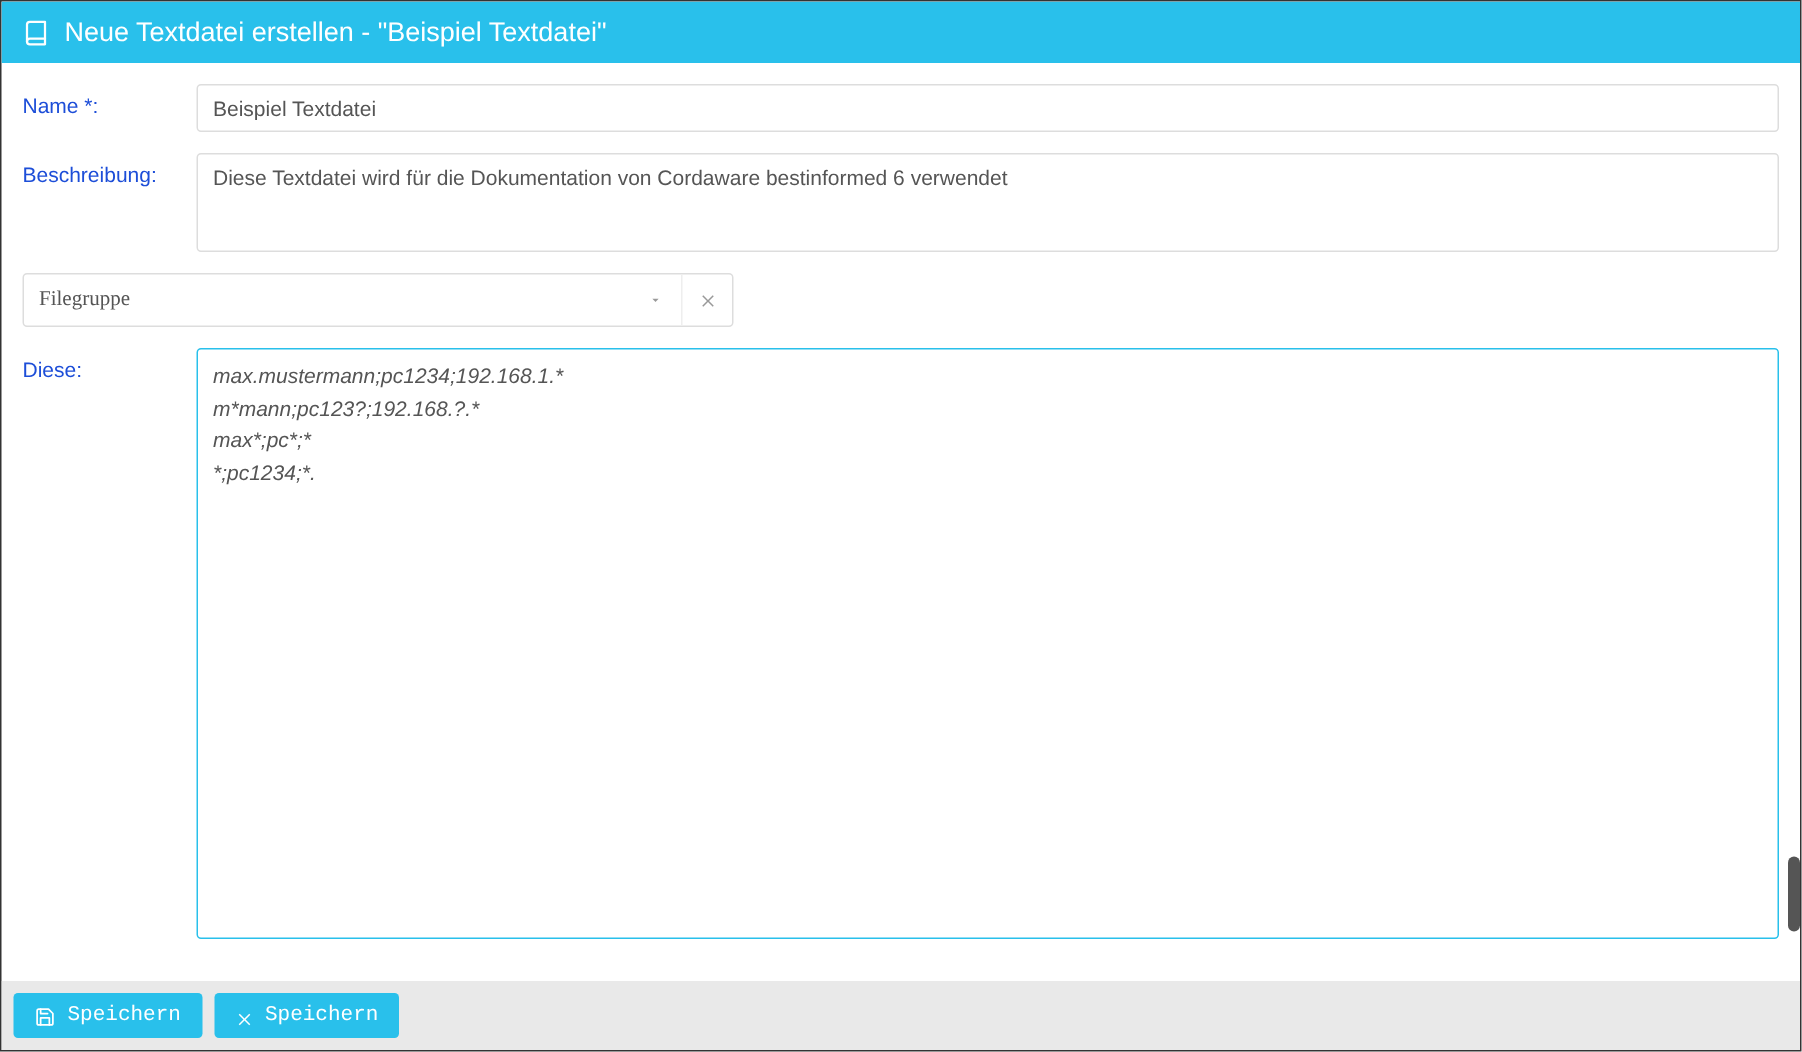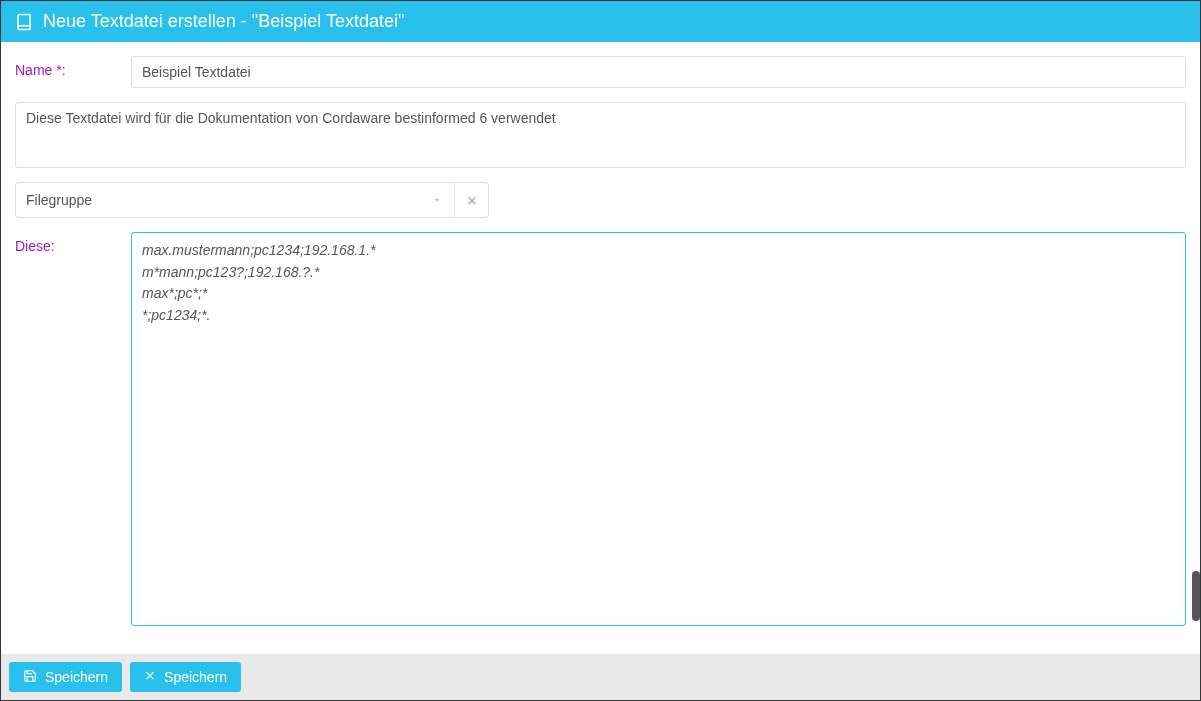--- a/index.html
+++ b/index.html
@@ -45,21 +45,21 @@
       margin-bottom: 14px;
     }
     .form-row.grow {
       flex: 1;
       overflow: hidden;
     }
     .label-col {
       width: 116px;
       flex-shrink: 0;
       padding-top: 6px;
-      color: #a21caf;
+      color: #1d4ed8;
     }
     .field-col {
       flex: 1;
       display: flex;
       flex-direction: column;
       justify-content: flex-end;
     }
     .text-input {
       width: 100%;
       border: 1px solid #ddd;
@@ -87,20 +87,21 @@
       align-items: center;
       border: 1px solid #ddd;
       border-radius: 3px;
       width: 474px;
       height: 36px;
     }
     .select-value {
       flex: 1;
       padding: 0 10px;
       color: #555;
+      font-family: Liberation Serif, serif;
     }
     .select-icon {
       width: 34px;
       height: 100%;
       display: flex;
       align-items: center;
       justify-content: center;
       color: #999;
       cursor: pointer;
     }
@@ -122,24 +123,24 @@
       flex-shrink: 0;
     }
     .btn {
       background: #29c0eb;
       color: #fff;
       border: none;
       border-radius: 3px;
       padding: 7px 14px;
       font-size: 14px;
       display: flex;
-      align-items: flex-start;
+      align-items: flex-end;
       gap: 8px;
       cursor: pointer;
-      font-family: Liberation Sans, sans-serif;
+      font-family: Liberation Mono, monospace;
     }
     .btn .icon {
       display: inline-flex;
     }
     .scroll-indicator {
       position: absolute;
       right: 0;
       top: 570px;
       width: 8px;
       height: 50px;
@@ -163,20 +164,21 @@
 <div class="form-area">
 
   <div class="form-row">
     <div class="label-col">Name *:</div>
     <div class="field-col">
       <input type="text" class="text-input" value="Beispiel Textdatei" style="">
     </div>
   </div>
 
   <div class="form-row">
+    <div class="label-col">Beschreibung:</div>
     <div class="field-col">
       <textarea class="text-input textarea-desc" style="">Diese Textdatei wird für die Dokumentation von Cordaware bestinformed 6 verwendet</textarea>
     </div>
   </div>
 
   <div class="form-row">
     <div class="field-col">
       <div class="select-wrap">
         <div class="select-value">Filegruppe</div>
         <div class="select-icon">

